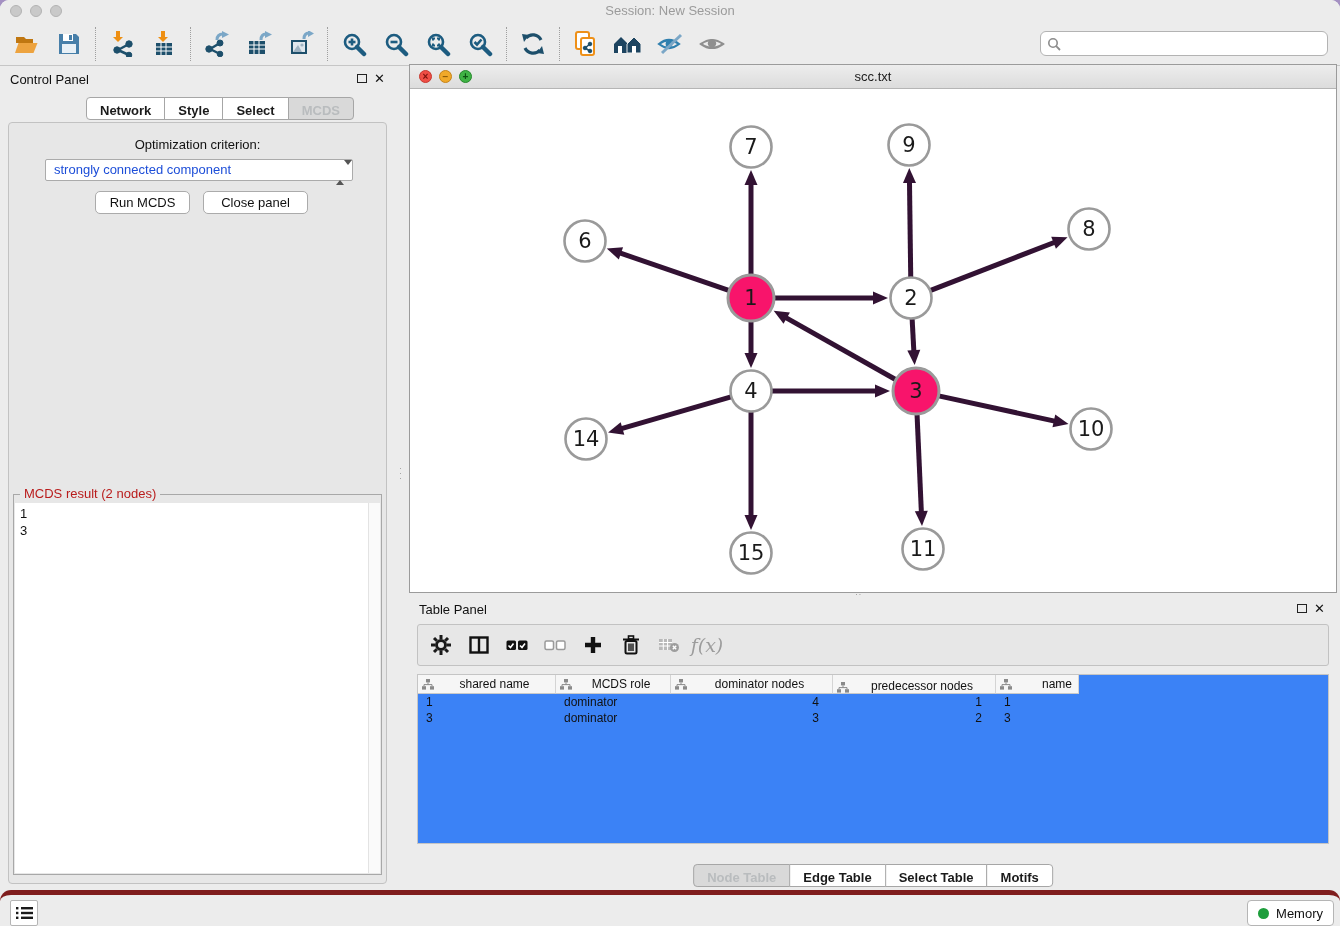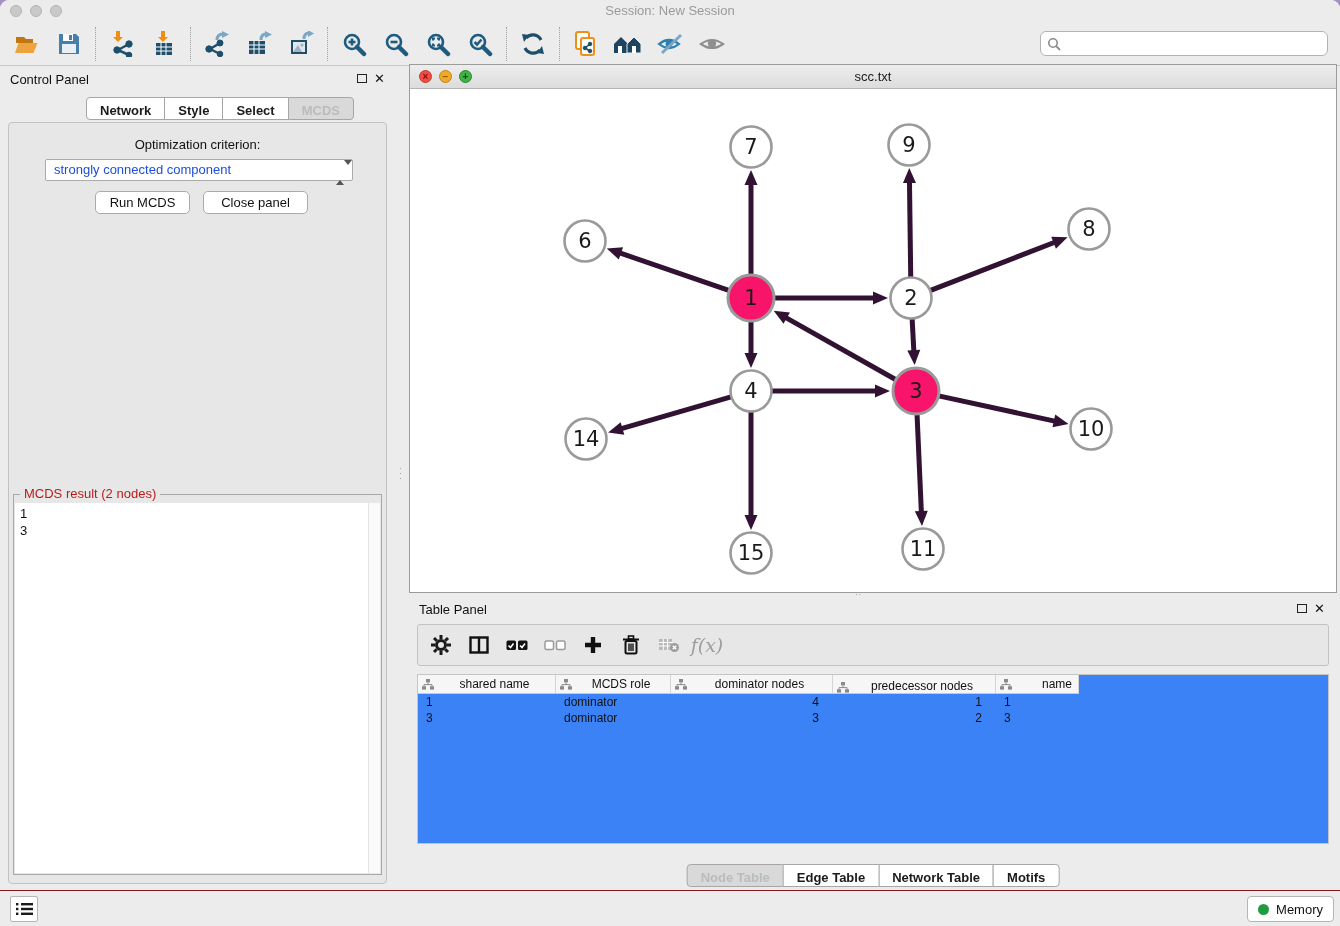--- a/index.html
+++ b/index.html
@@ -62,21 +62,21 @@
   .tp-icon { width:38px; height:30px; display:flex; align-items:center; justify-content:center; }
   #node-table { position:absolute; left:8px; right:8px; top:78px; height:170px; background:#3b82f6; border:1px solid #c5c5c5; overflow:hidden; }
   #tbl-header { display:flex; height:19px; }
   .hcell { background:#f6f6f6; border-right:1px solid #d4d4d4; border-bottom:1px solid #c9c9c9; display:flex; align-items:center; font-size:12px; color:#111; }
   .hcell .hlabel { flex:1; text-align:center; }
   .trow { display:flex; height:16px; }
   .tcell { font-size:12px; color:#111; line-height:16px; padding:0 8px; overflow:hidden; }
   #tp-tabs { position:absolute; left:50%; transform:translateX(-50%); top:268px; }
 
   
-  #statusbar { position:absolute; left:0; right:0; bottom:0; height:36px; background:#ececec; border-top:1px solid #7f1d1d; }
+  #statusbar { position:absolute; left:0; right:0; bottom:0; height:36px; background:#ececec; border-top:5px solid #7f1d1d;border-radius:11px; }
   #list-btn { position:absolute; left:10px; top:5px; width:28px; height:26px; background:#fff; border:1px solid #b5b5b5; border-radius:2px; display:flex; align-items:center; justify-content:center; }
   #memory-btn { position:absolute; right:6px; top:5px; height:26px; background:#fff; border:1px solid #b5b5b5; border-radius:4px; display:flex; align-items:center; padding:0 10px; font-size:13px; color:#111; }
   #memory-dot { width:11px; height:11px; border-radius:50%; background:#1d9e3c; margin-right:7px; }
 </style>
 </head>
 <body>
 
 <div id="window">
 
   <div id="titlebar">
@@ -487,21 +487,21 @@
             <div class="tcell" style="width: 115px; text-align: left;">dominator</div>
             <div class="tcell" style="width: 162px; text-align: right; padding-right: 14px;">3</div>
             <div class="tcell" style="width: 163px; text-align: right; padding-right: 14px;">2</div>
             <div class="tcell" style="width: 83px; text-align: left;">3</div>
           </div>
         </div>
     </div>
     <div class="seg-group" id="tp-tabs">
         <div class="seg active">Node Table</div>
         <div class="seg">Edge Table</div>
-        <div class="seg">Network Table</div>
+        <div class="seg">Select Table</div>
         <div class="seg">Motifs</div>
       </div>
   </div>
 
   <div id="statusbar">
     <div id="list-btn">
       <svg width="17" height="14" viewBox="0 0 17 14">
           <g fill="#1a1a1a">
             <rect x="0" y="1" width="2.4" height="2.4"></rect>
             <rect x="5" y="1" width="12" height="2.4"></rect>

